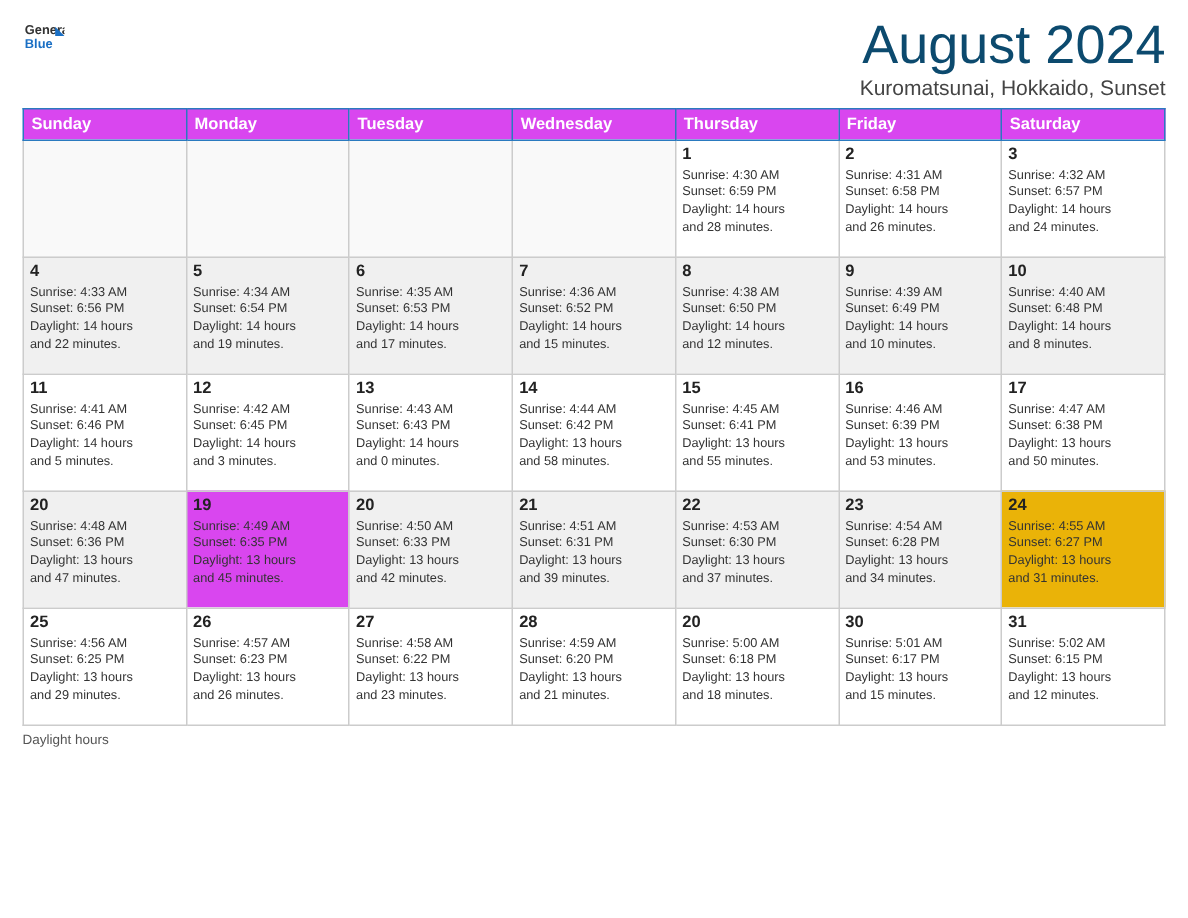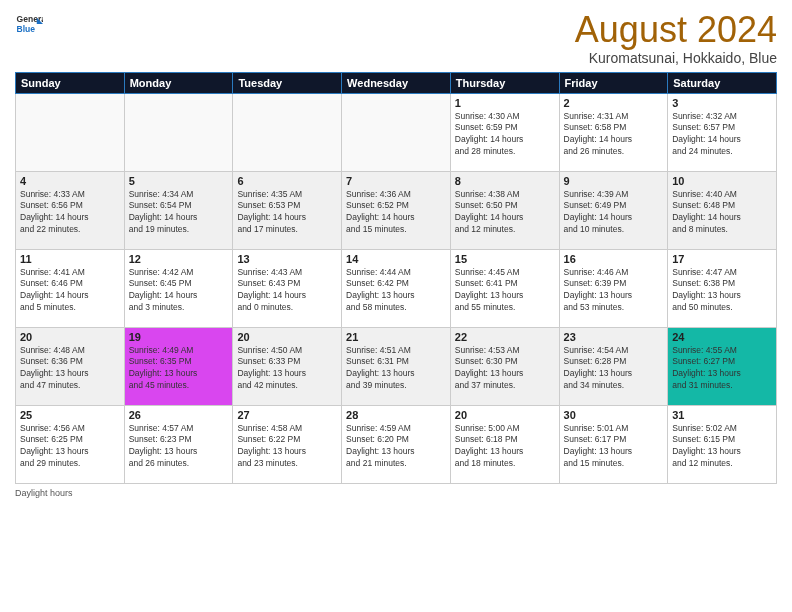--- a/index.html
+++ b/index.html
@@ -30,34 +30,34 @@
     .logo-icon {
       width: 28px;
       height: 28px;
     }
     .title-section {
       text-align: right;
     }
     .calendar-title {
       font-size: 36px;
       font-weight: normal;
-      color: #a16207;
+      color: #0c4a6e;
       line-height: 1.1;
     }
     .calendar-subtitle {
       font-size: 14px;
       color: #444;
     }
     .calendar {
       width: 100%;
       border-collapse: collapse;
       font-size: 9.5px;
     }
     .calendar th {
-      background: #0f172a;
+      background: #d946ef;
       color: #fff;
       text-align: left;
       padding: 4px 5px;
       font-size: 11px;
       font-weight: bold;
       border: 1px solid #2a7abf;
     }
     .calendar td {
       border: 1px solid #ccc;
       vertical-align: top;
@@ -96,21 +96,21 @@
 <div class="header">
   <div class="logo">
     <svg class="logo-icon" viewBox="0 0 36 36">
       <text x="2" y="16" font-size="11" font-weight="bold" fill="#333">General</text>
       <text x="2" y="28" font-size="11" font-weight="bold" fill="#1a6fc4">Blue</text>
       <polygon points="28,10 36,18 28,18" fill="#1a6fc4"></polygon>
     </svg>
   </div>
   <div class="title-section">
     <div class="calendar-title">August 2024</div>
-    <div class="calendar-subtitle">Kuromatsunai, Hokkaido, Blue</div>
+    <div class="calendar-subtitle">Kuromatsunai, Hokkaido, Sunset</div>
   </div>
 </div>
 
 <table class="calendar">
   <thead>
     <tr>
     <th>Sunday</th>
           <th>Monday</th>
           <th>Tuesday</th>
           <th>Wednesday</th>
@@ -285,21 +285,21 @@
 Daylight: 13 hours
 and 37 minutes.</div>
           </td>
           <td style="background: rgb(240, 240, 240);">
             <div class="day-number">23</div>
             <div class="day-detail" style="white-space: pre-line;">Sunrise: 4:54 AM
 Sunset: 6:28 PM
 Daylight: 13 hours
 and 34 minutes.</div>
           </td>
-          <td style="background: #14b8a6;">
+          <td style="background: #eab308;">
             <div class="day-number">24</div>
             <div class="day-detail" style="white-space: pre-line;">Sunrise: 4:55 AM
 Sunset: 6:27 PM
 Daylight: 13 hours
 and 31 minutes.</div>
           </td>
         </tr>
         <tr>
           <td>
             <div class="day-number">25</div>

